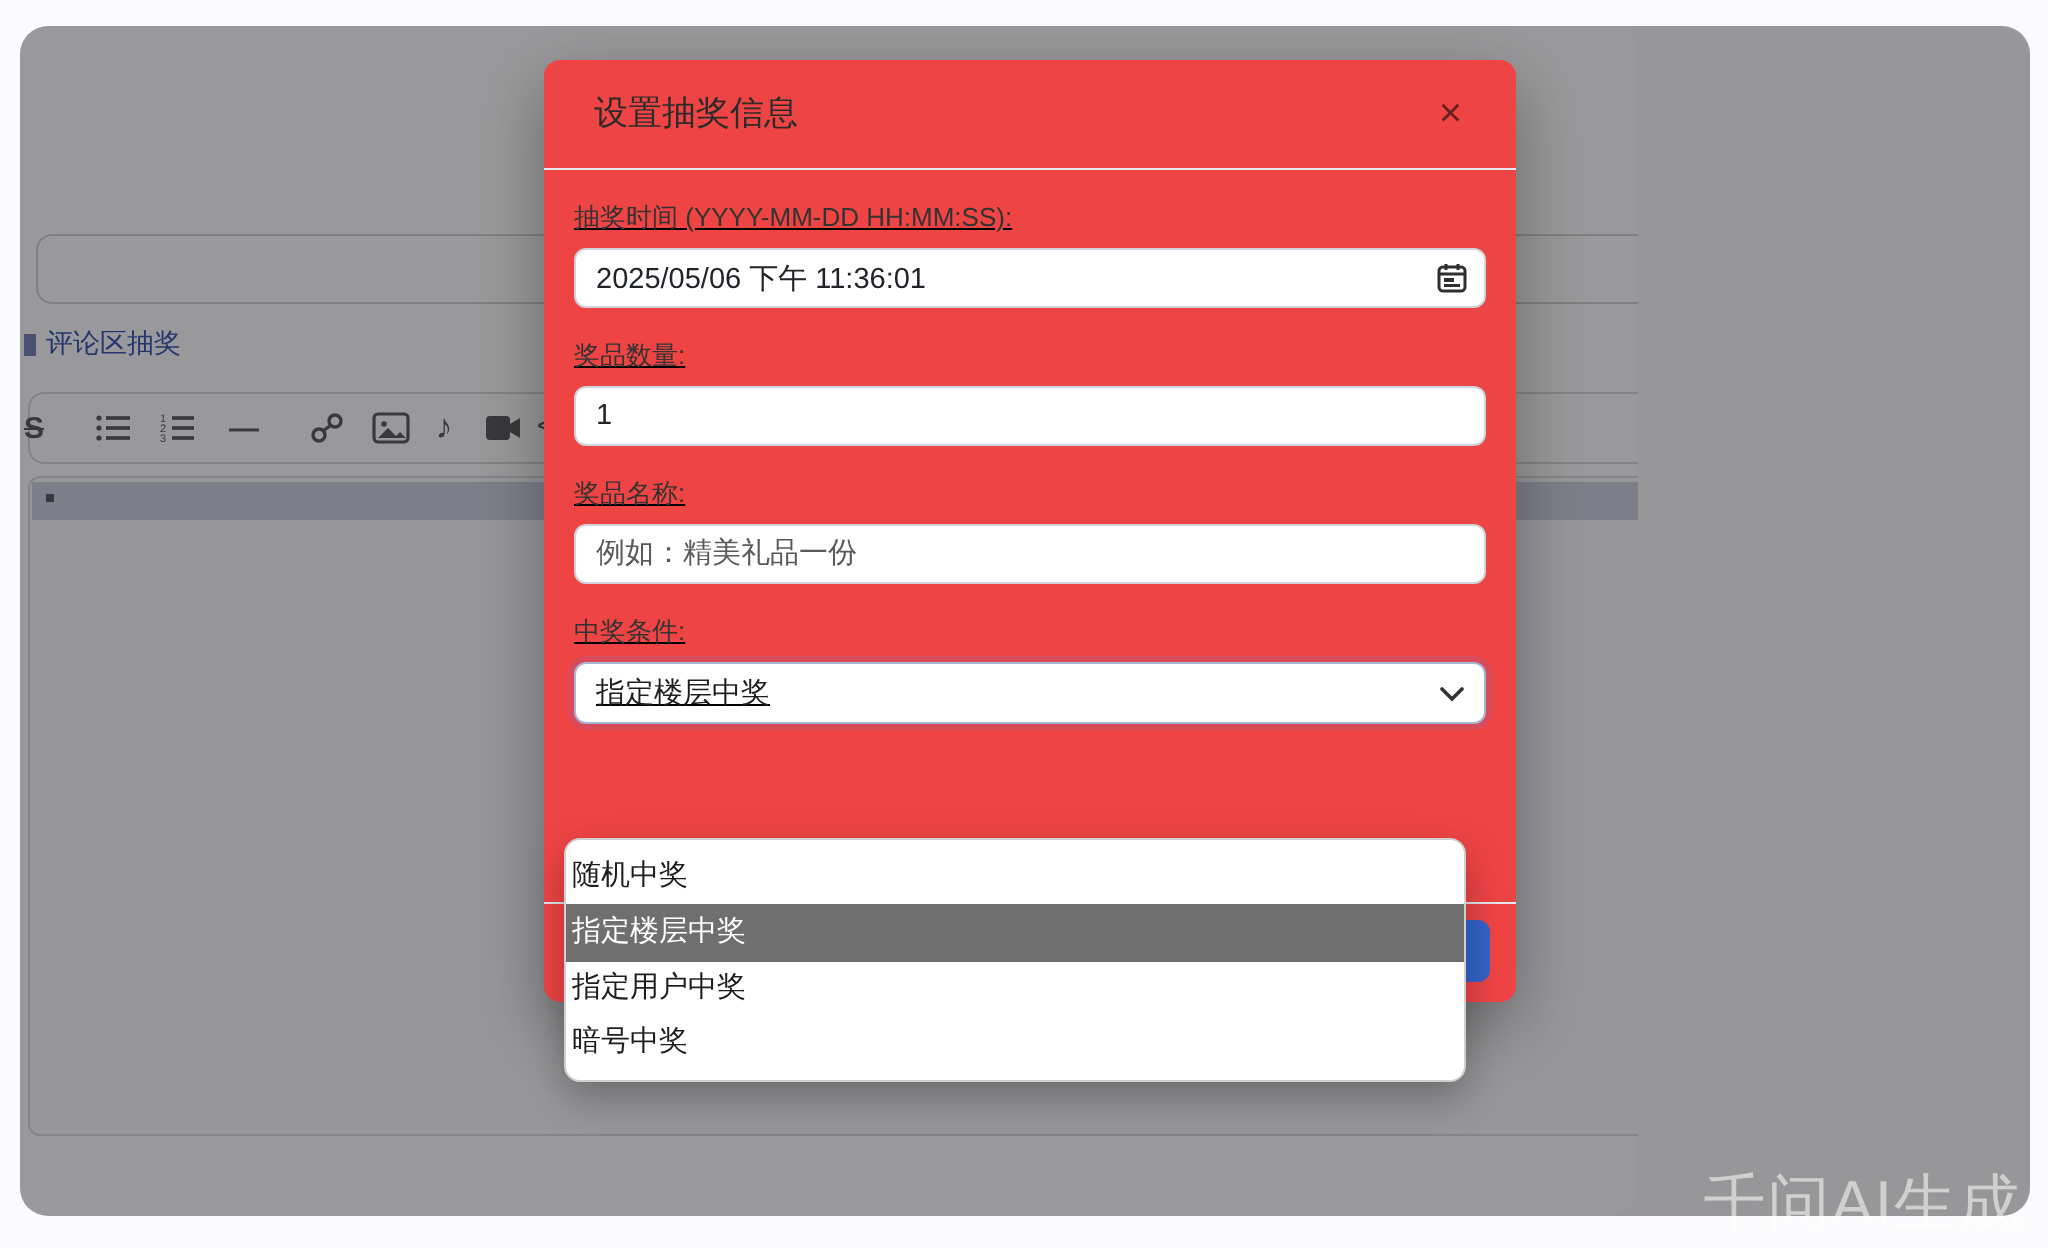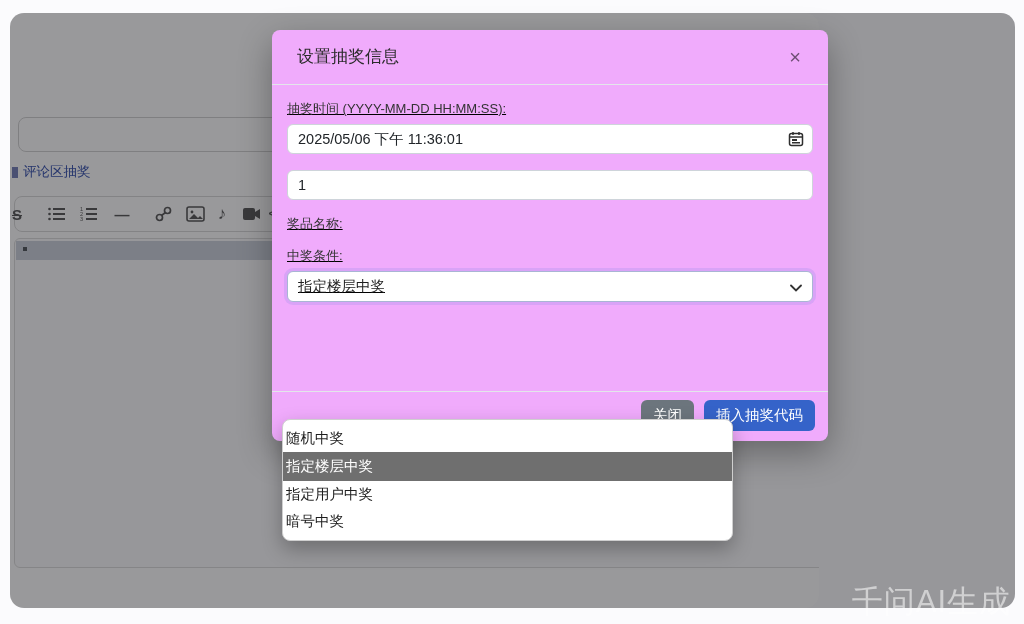--- a/index.html
+++ b/index.html
@@ -24,22 +24,22 @@
   .bg-editor { position:absolute; left:4px; top:225px; width:972px; height:330px;
                background:#fcfcfd; border:1px solid #d9d9d9; border-radius:6px; }
   .bg-editor-selline { position:absolute; left:1px; top:2px; right:1px; height:19px; background:#c9cfda; }
   .caret-dot { position:absolute; left:8px; top:8px; width:4px; height:4px; background:#42484f; }
 
   
   .overlay { position:absolute; left:10px; top:13px; width:1005px; height:595px;
              border-radius:14px; background:rgba(38,38,42,.47); z-index:10; }
 
   
-  .modal { position:absolute; left:272px; top:30px; width:556px; z-index:20;
-           background:#f0abfc; border-radius:8px; box-shadow:0 12px 34px rgba(0,0,0,.32); }
+  .modal { position:absolute; left:272px; top:30px; width:486px; z-index:20;
+           background:#ef4444; border-radius:8px; box-shadow:0 12px 34px rgba(0,0,0,.32); }
   .modal-header { display:flex; align-items:center; justify-content:space-between;
                   padding:15px 25px; border-bottom:1px solid #e3e6ea; }
   .modal-title { font-size:17px; line-height:24px; color:#2b2b2b; font-weight:500; }
   .modal-close { background:none; border:none; font-size:20px; line-height:20px; color:#000;
                  opacity:.55; cursor:pointer; padding:0 2px; }
   .modal-body { padding:16px 15px 0 15px; position:relative; }
   .field-label { display:block; font-size:13px; line-height:16px; color:#333; margin-bottom:7px; }
   .field { margin-bottom:16px;text-decoration:underline; }
   .text-input { width:100%; height:30px; border:1px solid #ced4da; border-radius:6px;
                 padding:0 10px; font-size:14.5px; color:#212529; background:#fff;
@@ -169,25 +169,27 @@
                 <line x1="5" y1="1" x2="5" y2="4" stroke="#2f2f2f" stroke-width="1.5"></line>
                 <line x1="11" y1="1" x2="11" y2="4" stroke="#2f2f2f" stroke-width="1.5"></line>
                 <rect x="4" y="8" width="5" height="2" fill="#2f2f2f"></rect>
                 <rect x="4" y="11" width="8" height="1.5" fill="#2f2f2f"></rect>
               </svg>
           </span>
         </div>
       </div>
 
       <div class="field">
+        <label class="field-label">奖品数量:</label>
         <input class="text-input" type="text" value="1" style="">
       </div>
 
       <div class="field">
         <label class="field-label">奖品名称:</label>
+        <input class="text-input" type="text" placeholder="例如：精美礼品一份" style="">
       </div>
 
       <div class="field" style="margin-bottom:16px;">
         <label class="field-label">中奖条件:</label>
         <div class="select-box">
           <span>指定楼层中奖</span>
           <span class="chevron">
             <svg width="12" height="8" viewBox="0 0 12 8">
                 <path d="M1 1.5 L6 6.5 L11 1.5" fill="none" stroke="#333" stroke-width="1.8" stroke-linecap="round"></path>
               </svg>

